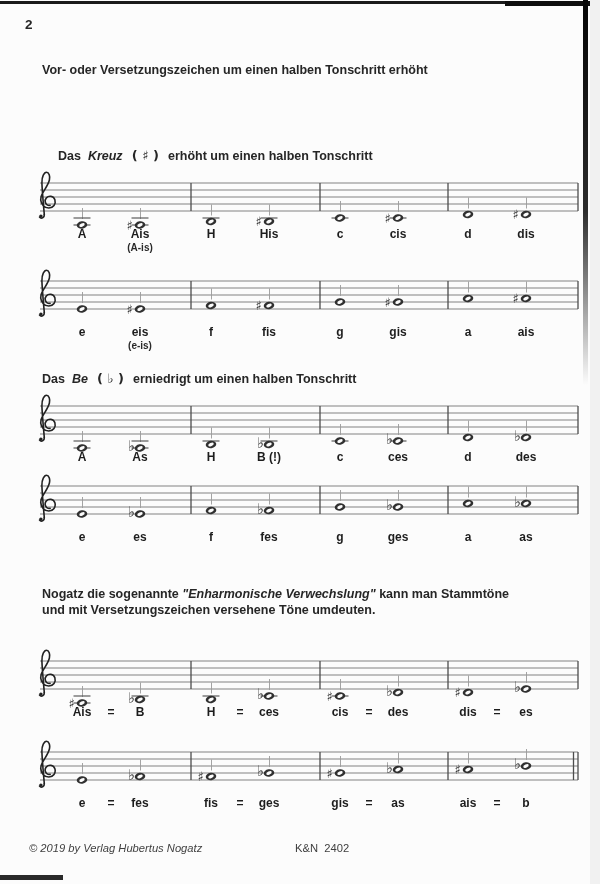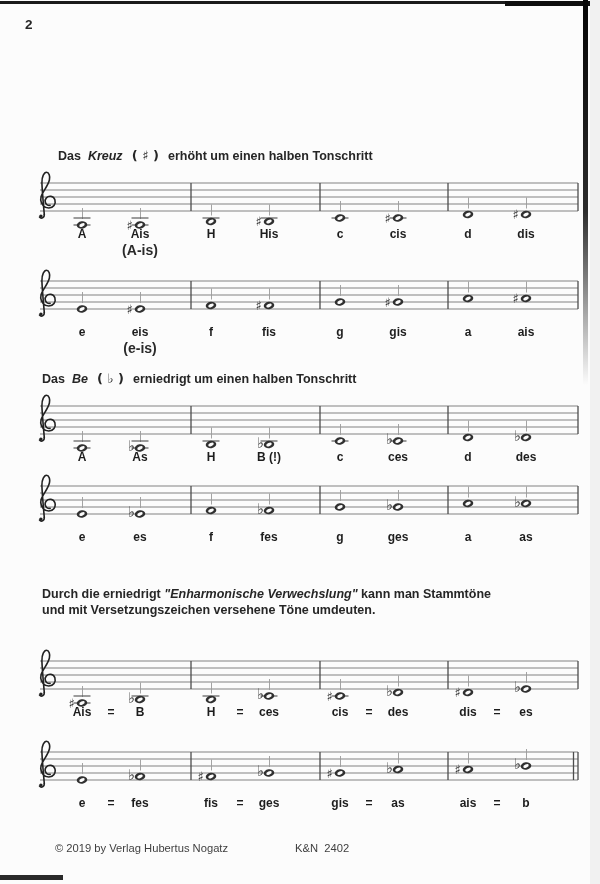--- a/index.html
+++ b/index.html
@@ -25,48 +25,49 @@
   .h-flat{top:371px;}
   .enh{top:586px;}
   .it{font-style:italic;}
   .msym{font-family:"DejaVu Sans", sans-serif;font-size:13px;}
 
   .staff-wrap{position:absolute;left:0;width:600px;height:72px;}
   .staff-wrap svg{display:block;}
   .labels{position:absolute;left:0;width:600px;height:30px;}
   .labels .nl{position:absolute;width:60px;text-align:center;font-size:12px;
     font-weight:bold;color:#1d1d1d;white-space:pre;}
-  .labels .sub{position:absolute;width:60px;text-align:center;font-size:14px;
+  .labels .sub{position:absolute;width:60px;text-align:center;font-size:10px;
     font-weight:bold;color:#2a2a2a;}
   .footer{position:absolute;top:842px;font-size:11.2px;color:#3f3f3f;white-space:pre-wrap;}
-  .footer-left{left:55px;}
+  .footer-left{left:29px;font-style:italic;}
   .footer-right{left:295px;}
 </style>
 </head>
 <body>
 
 <div class="sheet">
 
   <div class="artifact top-edge"></div>
   <div class="artifact top-edge2"></div>
   <div class="artifact right-paper"></div>
   <div class="artifact right-edge"></div>
   <div class="artifact bottom-left-edge"></div>
 
   <div class="page-number">2</div>
 
   <div class="tblock intro">
+    <div class="t-line">Vor- oder Versetzungszeichen um einen halben Tonschritt erhöht</div>
   </div>
 
   <div class="tblock h-sharp"><span>Das  </span><span class="it">Kreuz</span><span class="msym">  ( ♯ )  </span><span>erhöht um einen halben Tonschritt</span></div>
 
   <div class="tblock h-flat"><span>Das  </span><span class="it">Be</span><span class="msym">  ( ♭ )  </span><span>erniedrigt um einen halben Tonschritt</span></div>
 
   <div class="tblock enh">
-    <div class="t-line"><span>Durch die erniedrigt </span><span class="it">"Enharmonische Verwechslung"</span><span> kann man Stammtöne</span></div>
+    <div class="t-line"><span>Nogatz die sogenannte </span><span class="it">"Enharmonische Verwechslung"</span><span> kann man Stammtöne</span></div>
     <div class="t-line">und mit Versetzungszeichen versehene Töne umdeuten.</div>
   </div>
 
   <div id="staves">
       <div class="staff-wrap" style="top: 163px;">
         <svg width="600" height="72" viewBox="0 0 600 72">
           <line x1="40" y1="20" x2="578" y2="20" stroke="#828282" stroke-width="1"></line>
           <line x1="40" y1="27" x2="578" y2="27" stroke="#828282" stroke-width="1"></line>
           <line x1="40" y1="34" x2="578" y2="34" stroke="#828282" stroke-width="1"></line>
           <line x1="40" y1="41" x2="578" y2="41" stroke="#828282" stroke-width="1"></line>

